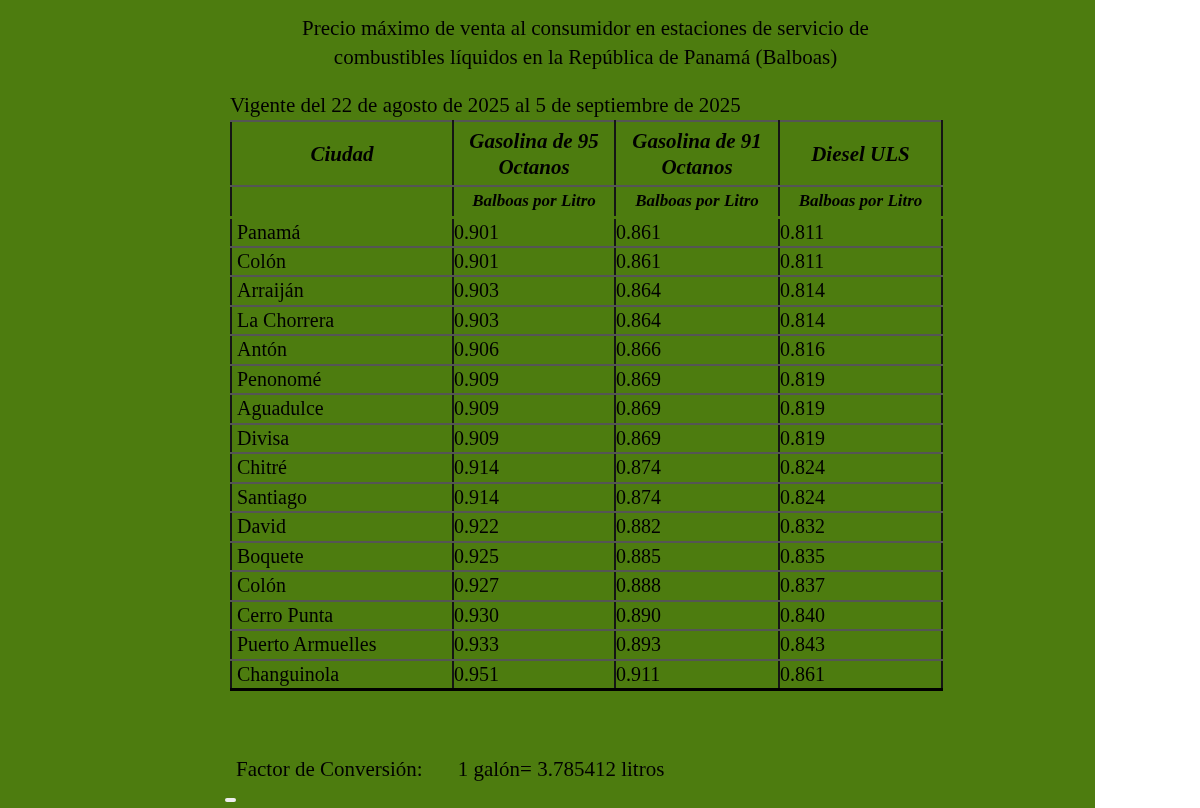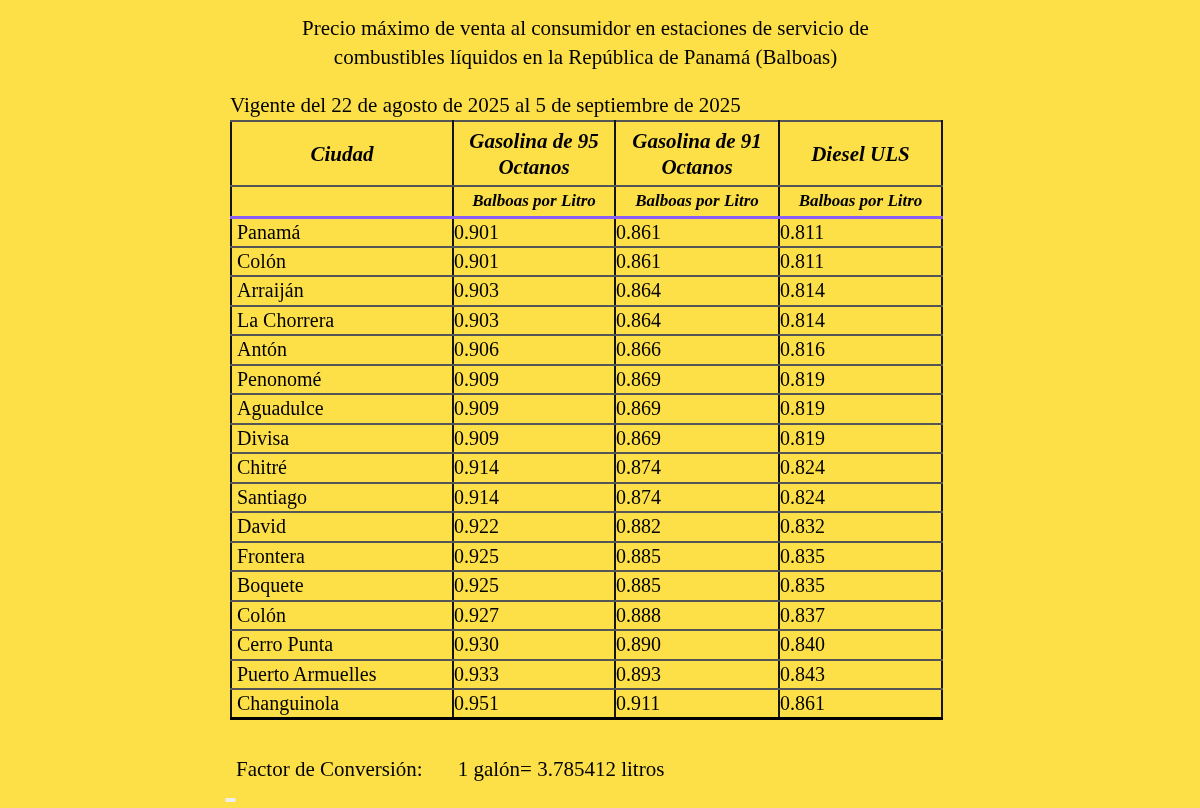--- a/index.html
+++ b/index.html
@@ -4,21 +4,21 @@
 <style>
   * { box-sizing: border-box; margin: 0; padding: 0; }
   html, body { background: #ffffff; }
   body {
     width: 1200px; height: 808px;
     font-family: "Liberation Serif", "DejaVu Serif", serif;
     color: #000;
     position: relative;
     overflow: hidden;
   }
-  .page { position: relative; width: 1200px; height: 808px; background: #fde047; }
+  .page { position: relative; width: 1095px; height: 808px; background: #4d7c0f; }
 
   .doc-title {
     position: absolute; left: 230px; top: 14px; width: 711px;
     text-align: center; font-size: 21px; line-height: 29px; color: #000;
   }
   .doc-subtitle {
     position: absolute; left: 230px; top: 92px; width: 711px;
     font-size: 21px; line-height: 26px; color: #000;
   }
 
@@ -35,21 +35,21 @@
     overflow: hidden;
   }
   .price-table thead tr.main-header { height: 65px; }
   .price-table thead tr.main-header th {
     font-weight: bold; font-style: italic; font-size: 21px; line-height: 26px;
     text-align: center; padding: 0 8px;
   }
   .price-table thead tr.sub-header { height: 31px; }
   .price-table thead tr.sub-header th {
     font-weight: bold; font-style: italic; font-size: 17px;
-    text-align: center; border-bottom: 3px solid #8b5cf6;
+    text-align: center; border-bottom: 3px solid #4d7c0f;
   }
   .price-table tbody tr { height: 29.5px; }
   .price-table td.city-cell { text-align: left; padding-left: 5px; border-radius: 14px; }
   .price-table td.price-cell { text-align: left; }
   .price-table tbody tr:last-child td { border-bottom: 3px solid #000; }
 
   .doc-footer {
     position: absolute; left: 236px; top: 755px;
     font-size: 21px; line-height: 28px; white-space: nowrap;
   }
@@ -166,26 +166,20 @@
           <td class="price-cell">0.824</td>
         </tr>
 
         <tr>
           <td class="city-cell">David</td>
           <td class="price-cell">0.922</td>
           <td class="price-cell">0.882</td>
           <td class="price-cell">0.832</td>
         </tr>
 
-        <tr>
-          <td class="city-cell">Frontera</td>
-          <td class="price-cell">0.925</td>
-          <td class="price-cell">0.885</td>
-          <td class="price-cell">0.835</td>
-        </tr>
 
         <tr>
           <td class="city-cell">Boquete</td>
           <td class="price-cell">0.925</td>
           <td class="price-cell">0.885</td>
           <td class="price-cell">0.835</td>
         </tr>
 
         <tr>
           <td class="city-cell">Colón</td>

